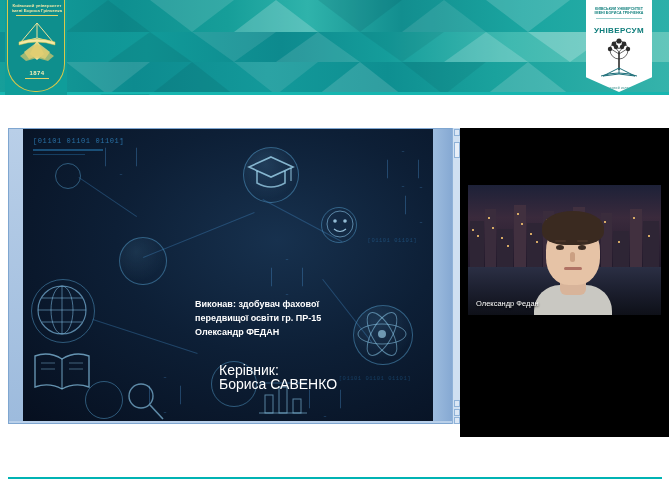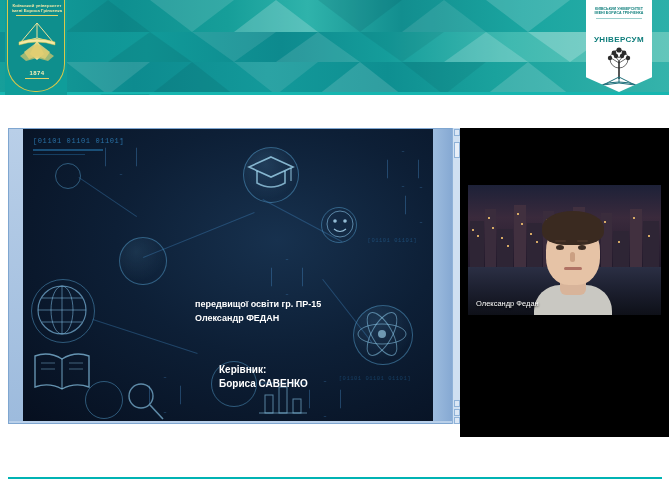--- a/index.html
+++ b/index.html
@@ -65,21 +65,21 @@
     background:#ffffff;
     clip-path:polygon(0 0,100% 0,100% 84%,50% 100%,0 84%);
     text-align:center;
   }
   .badge-top{
     color:#12807e;font-size:3.6px;line-height:4.4px;font-weight:bold;
     padding-top:7px;letter-spacing:.05px;
   }
   .badge-rule{width:46px;height:1px;background:#9ccfcd;margin:2px auto 0 auto;}
   .badge-main{
-    color:#0e7d7b;font-size:8px;font-weight:bold;letter-spacing:.4px;margin-top:16px;
+    color:#0e7d7b;font-size:8px;font-weight:bold;letter-spacing:.4px;margin-top:7px;
   }
   .badge-emblem{position:relative;width:66px;height:46px;margin-top:1px;}
   .badge-bottom{
     color:#3f8e8c;font-size:3.4px;letter-spacing:.2px;margin-top:0px;
   }
   
   .slide-window{
     position:absolute;left:8px;top:128px;width:452px;height:296px;
     background:#b9d0ea;
     border:1px solid #7fa6d0;
@@ -136,21 +136,21 @@
     position:absolute;left:34px;top:60px;width:300px;
     color:#ffffff;font-weight:bold;font-size:21px;line-height:30px;
   }
   .slide-title .l2{display:block;padding-left:48px;}
   .slide-info{
     position:absolute;left:172px;top:168px;width:215px;
     color:#ffffff;font-weight:bold;font-size:9px;line-height:14px;
   }
   .slide-sup{
     position:absolute;left:196px;top:234px;width:180px;
-    color:#ffffff;font-weight:bold;font-size:10px;line-height:14px;
+    color:#ffffff;font-weight:normal;font-size:14px;line-height:14px;
   }
   
   .video-panel{
     position:absolute;left:460px;top:128px;width:209px;height:309px;
     background:#000000;overflow:hidden;
   }
   .video-feed{
     position:absolute;left:8px;top:57px;width:193px;height:130px;
     background:linear-gradient(180deg,#1a1f33 0%,#2a2038 30%,#141a2b 62%,#0c1020 100%);
     overflow:hidden;
@@ -349,20 +349,21 @@
   </svg>
   <svg class="glyph" style="left:330px;top:176px;width:58px;height:58px;" viewBox="0 0 58 58">
     <circle cx="29" cy="29" r="4" fill="rgba(170,225,250,.6)"></circle>
     <ellipse cx="29" cy="29" rx="24" ry="10" fill="none" stroke="rgba(150,215,250,.5)" stroke-width="1"></ellipse>
     <ellipse cx="29" cy="29" rx="24" ry="10" fill="none" stroke="rgba(150,215,250,.5)" stroke-width="1" transform="rotate(60 29 29)"></ellipse>
     <ellipse cx="29" cy="29" rx="24" ry="10" fill="none" stroke="rgba(150,215,250,.5)" stroke-width="1" transform="rotate(120 29 29)"></ellipse>
   </svg>
 
 
   <div class="slide-info">
+    <div>Виконав: здобувач фахової</div>
     <div>передвищої освіти гр. ПР-15</div>
     <div>Олександр ФЕДАН</div>
   </div>
   <div class="slide-sup">
     <div>Керівник:</div>
     <div>Бориса САВЕНКО</div>
   </div>
 </div>
 
 <div class="scrollbar">

